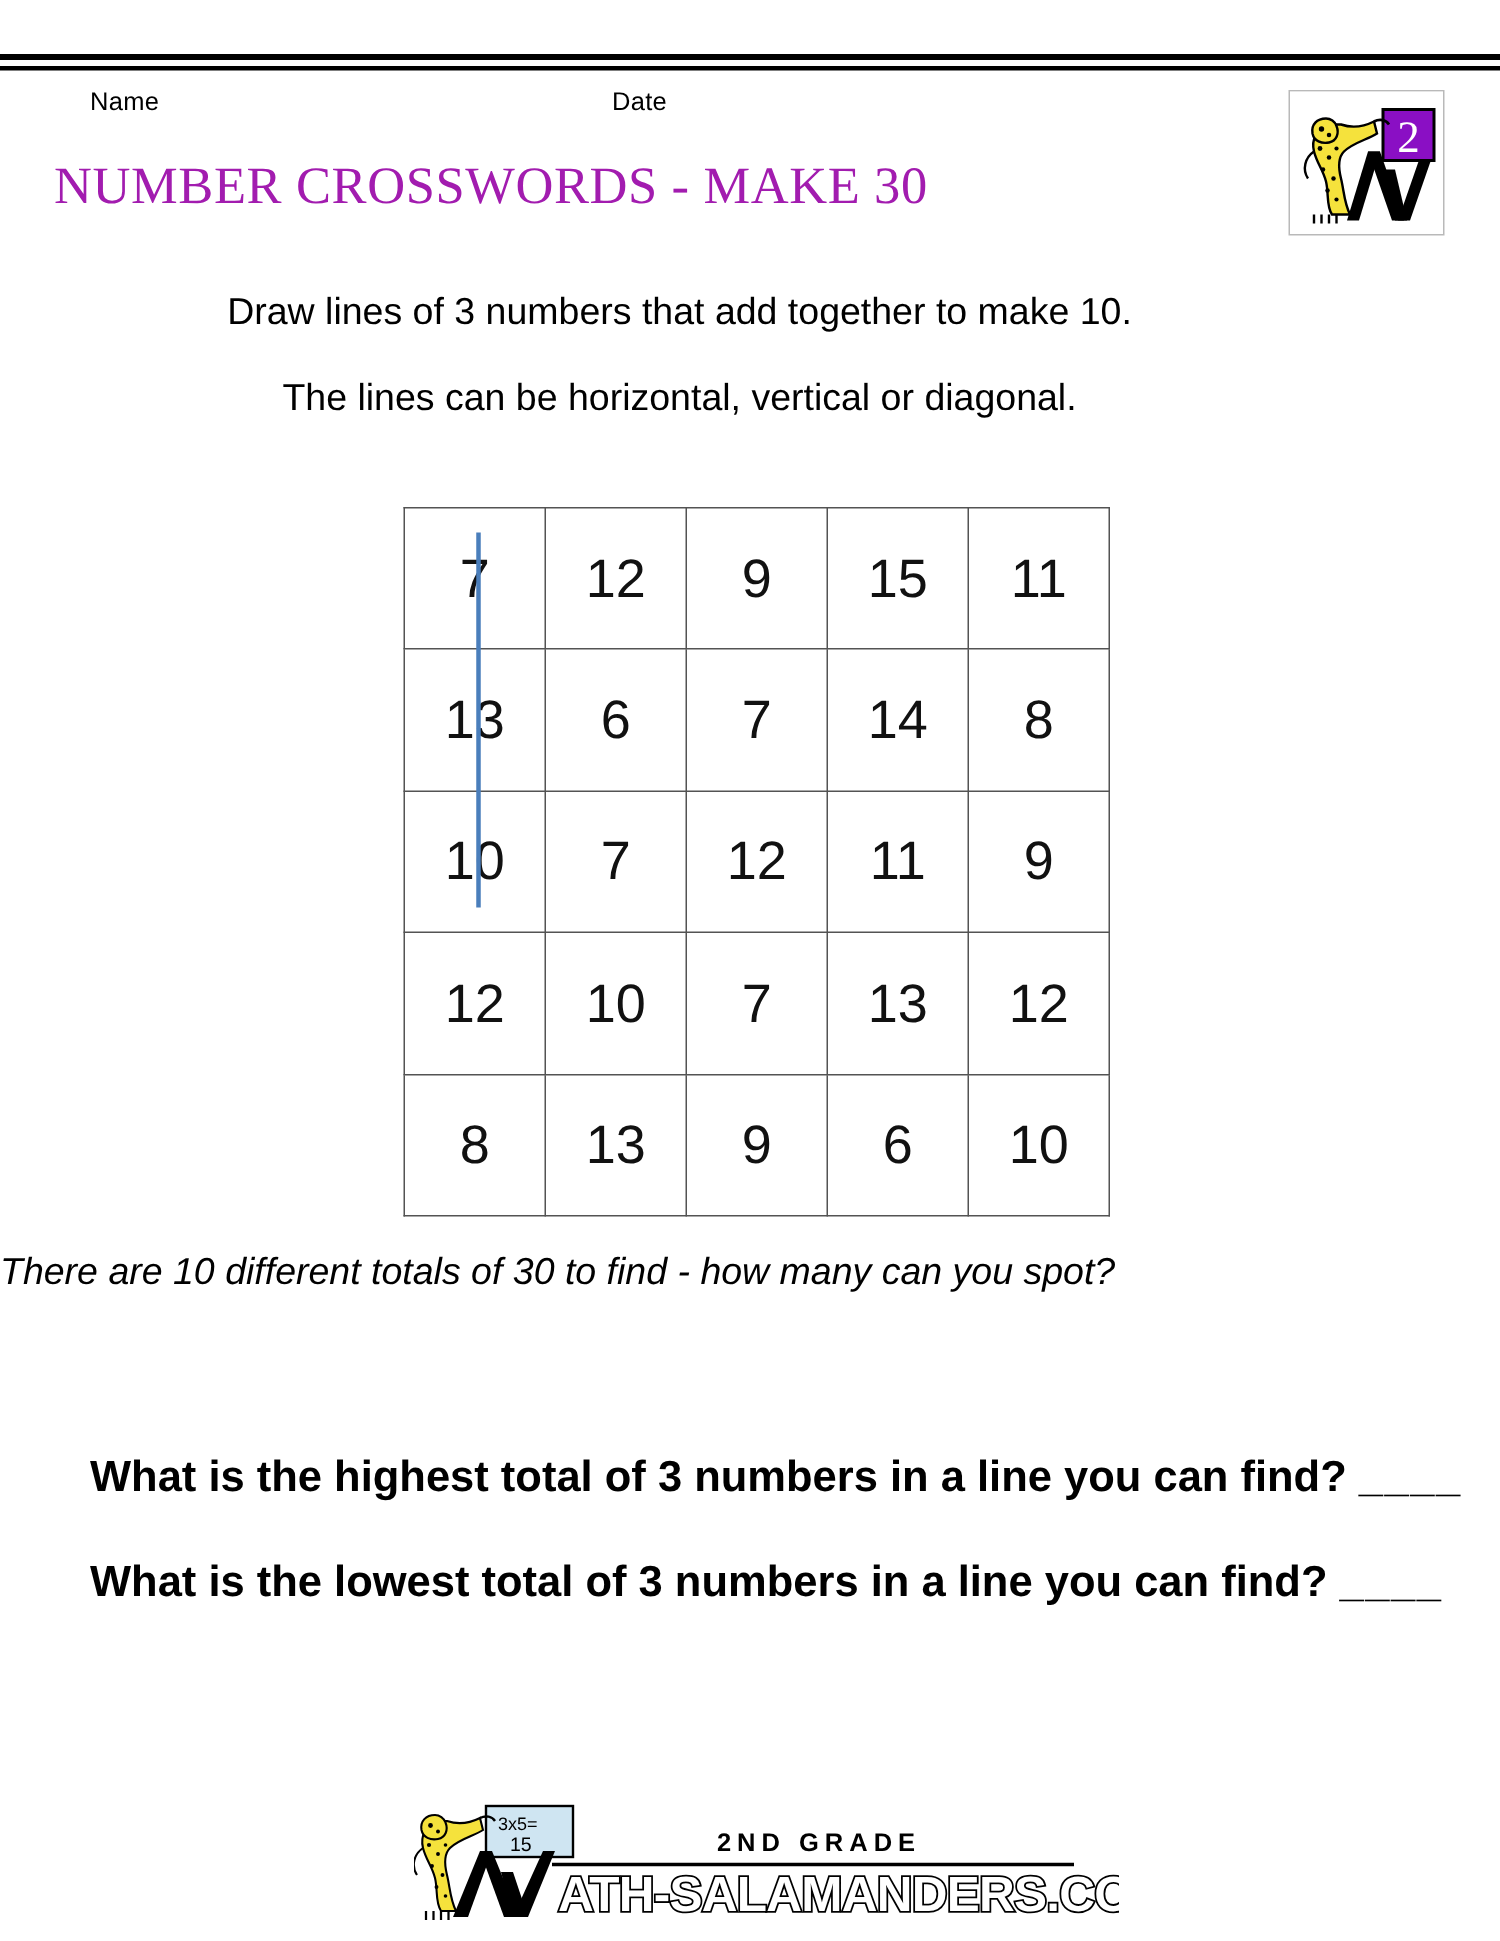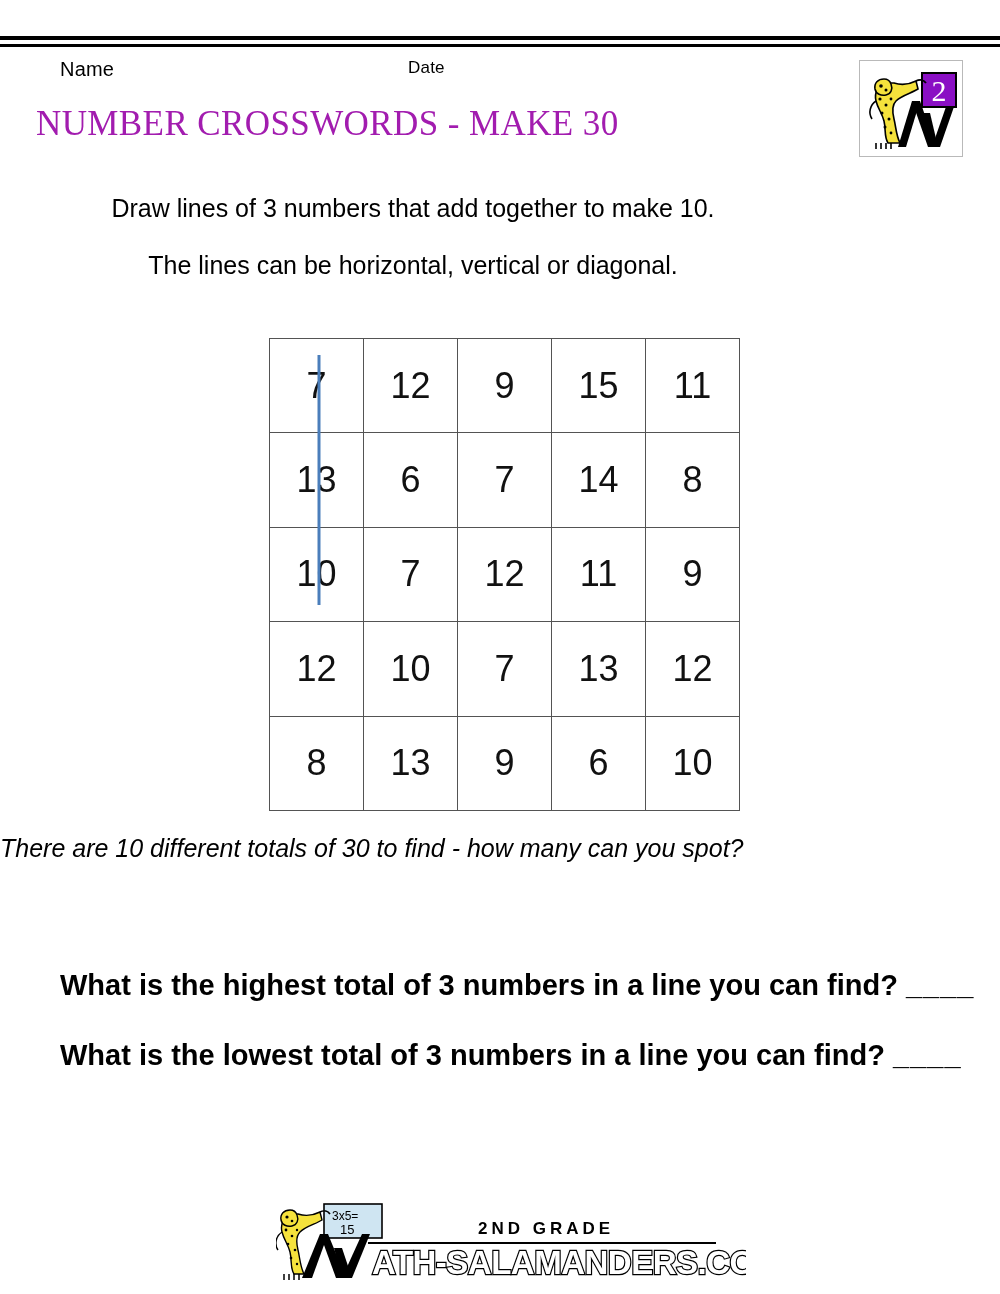--- a/index.html
+++ b/index.html
@@ -44,21 +44,21 @@
     position: absolute;
     left: 0;
     top: 58px;
     width: 1000px;
     height: 24px;
   }
   .meta-name {
     position: absolute;
     left: 60px;
     top: 0;
-    font-size: 20px;
+    font-size: 17px;
     letter-spacing: .2px;
   }
   .meta-date {
     position: absolute;
     left: 408px;
     top: 0;
     font-size: 17px;
     letter-spacing: .2px;
   }
 
@@ -87,20 +87,21 @@
     white-space: nowrap;
   }
 
   
   .instructions {
     position: absolute;
     left: 0;
     top: 180px;
     width: 826px;
     text-align: center;
+    padding-left: 40px;
   }
   .instr-line {
     font-size: 25px;
     line-height: 57px;
     white-space: nowrap;
   }
 
   
   .grid-wrap {
     position: absolute;

